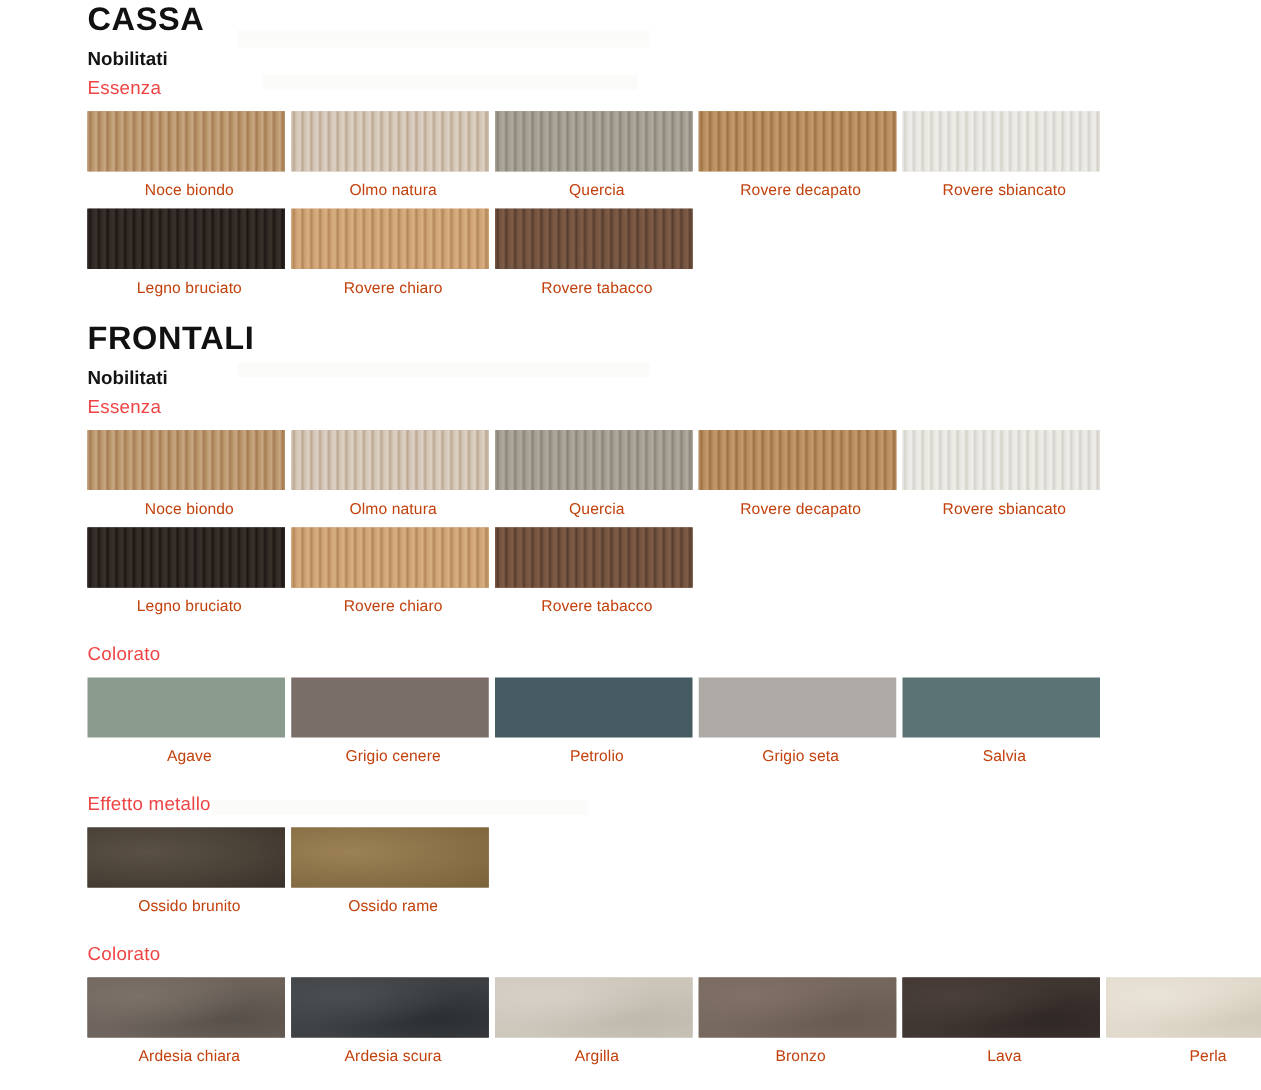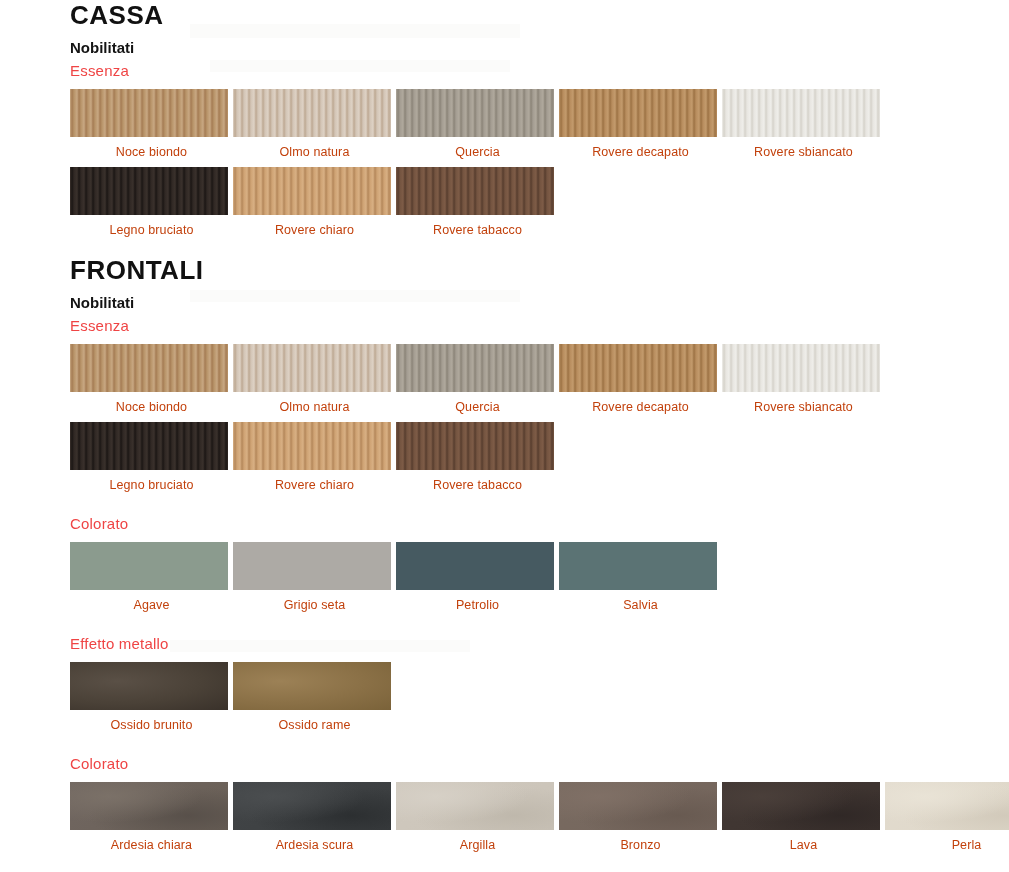--- a/index.html
+++ b/index.html
@@ -177,26 +177,30 @@
         </div>
         <div class="group" style="margin-top:22px;">
           <div class="h3">Colorato</div>
           <div class="grid" style="margin-top:9px;">
             <div class="row">
               <div class="cell">
                 <div class="swatch solid" style="background-color:#8b9b8e;background-image:none;"></div>
                 <div class="label">Agave</div>
               </div>
               <div class="cell">
+                <div class="swatch solid" style="background-color:#796e68;background-image:none;"></div>
+                <div class="label">Grigio cenere</div>
+              </div>
+              <div class="cell">
+                <div class="swatch solid" style="background-color:#465a61;background-image:none;"></div>
+                <div class="label">Petrolio</div>
+              </div>
+              <div class="cell">
                 <div class="swatch solid" style="background-color:#adaaa5;background-image:none;"></div>
                 <div class="label">Grigio seta</div>
-              </div>
-              <div class="cell">
-                <div class="swatch solid" style="background-color:#465a61;background-image:none;"></div>
-                <div class="label">Petrolio</div>
               </div>
               <div class="cell">
                 <div class="swatch solid" style="background-color:#5b7374;background-image:none;"></div>
                 <div class="label">Salvia</div>
               </div>
             </div>
           </div>
         </div>
         <div class="group" style="margin-top:22px;">
           <div class="h3">Effetto metallo</div>

